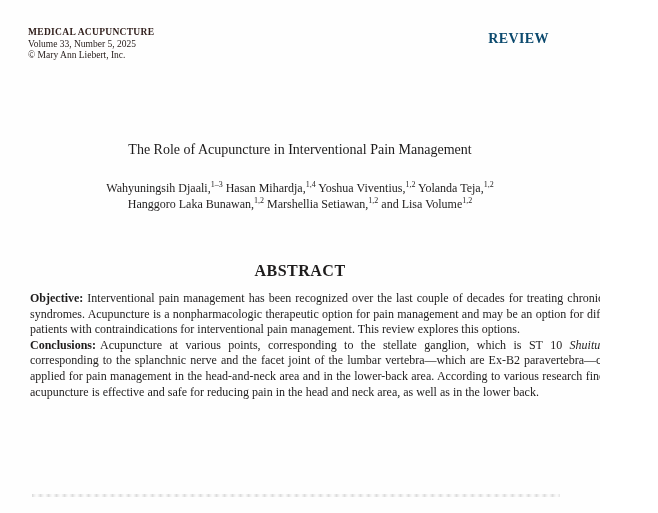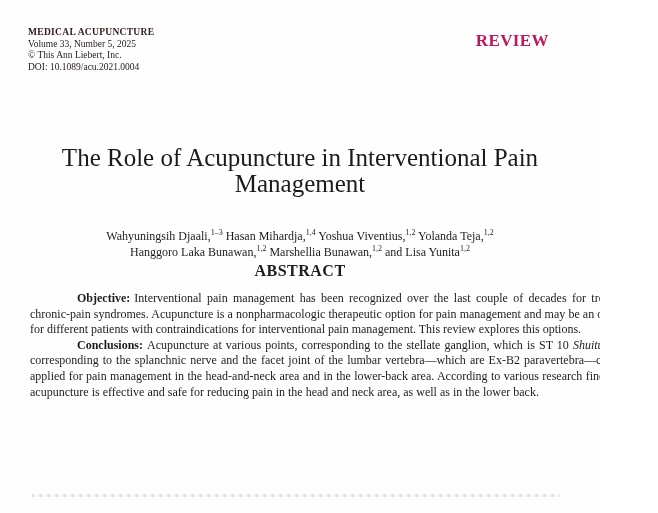--- a/index.html
+++ b/index.html
@@ -29,47 +29,46 @@
   .masthead .journal-name {
     font-weight: bold;
     letter-spacing: 0.3px;
     color: #32201d;
   }
   
   .article-type {
     position: absolute;
     right: 51px;
     top: 31px;
-    font-size: 17px;
+    font-size: 14px;
     font-weight: bold;
     letter-spacing: 0.4px;
-    color: #be185d;
+    color: #0c4a6e;
   }
   
   .title {
     position: absolute;
     left: 0;
     right: 0;
     top: 128px;
     text-align: center;
-    font-size: 25px;
+    font-size: 14px;
     line-height: 26px;
     font-weight: normal;
     color: #1c1a1a;
   }
   
   .authors {
     position: absolute;
     left: 40px;
     right: 40px;
     top: 181px;
     text-align: center;
     font-size: 12px;
     line-height: 15.5px;
-    margin-top: 48px;
   }
   .authors sup {
     font-size: 8px;
     line-height: 0;
   }
   
   .abstract-heading {
     position: absolute;
     left: 0;
     right: 0;
@@ -88,21 +87,20 @@
     font-size: 12px;
     line-height: 15.6px;
     text-align: justify;
   }
   .abstract-body p {
     margin: 0;
   }
   .para-label {
     font-weight: bold;
     padding-right: 4px;
-    margin-left: 47px;
   }
   .keywords-para {
     margin-top: 15px !important;
   }
   
   .scan-artifact {
     position: absolute;
     left: 32px;
     right: 40px;
     top: 494px;
@@ -118,32 +116,31 @@
   }
 </style>
 </head>
 <body>
 
 <div class="page">
 
   <div class="masthead">
     <div class="journal-name">MEDICAL ACUPUNCTURE</div>
     <div>Volume 33, Number 5, 2025</div>
-    <div>© This Ann Liebert, Inc.</div>
-    <div>DOI: 10.1089/acu.2021.0004</div>
+    <div>© Mary Ann Liebert, Inc.</div>
   </div>
 
   <div class="article-type">REVIEW</div>
 
   <h1 class="title">The Role of Acupuncture in Interventional Pain Management</h1>
 
   <div class="authors">
     <div><span>Wahyuningsih Djaali,</span><sup>1–3</sup><span> Hasan Mihardja,</span><sup>1,4</sup><span> Yoshua Viventius,</span><sup>1,2</sup><span> Yolanda Teja,</span><sup>1,2</sup>
     </div>
-    <div><span>Hanggoro Laka Bunawan,</span><sup>1,2</sup><span> Marshellia Bunawan,</span><sup>1,2</sup><span> and Lisa Yunita</span><sup>1,2</sup>
+    <div><span>Hanggoro Laka Bunawan,</span><sup>1,2</sup><span> Marshellia Setiawan,</span><sup>1,2</sup><span> and Lisa Volume</span><sup>1,2</sup>
     </div>
   </div>
 
   <div class="abstract-heading">ABSTRACT</div>
 
   <div class="abstract-body">
     <p><span class="para-label">Objective:</span><span>Interventional pain management has been recognized over the last couple of decades for treating chronic-pain syndromes. Acupuncture is a nonpharmacologic therapeutic option for pain management and may be an option for different patients with contraindications for interventional pain management. This review explores this options.</span>
     </p>
     <p><span class="para-label">Conclusions:</span><span>Acupuncture at various points, corresponding to the stellate ganglion, which is ST 10 </span><i>Shuitu</i><span>, and corresponding to the splanchnic nerve and the facet joint of the lumbar vertebra—which are Ex-B2 paravertebra—can be applied for pain management in the head-and-neck area and in the lower-back area. According to various research findings, acupuncture is effective and safe for reducing pain in the head and neck area, as well as in the lower back.</span>
     </p>

